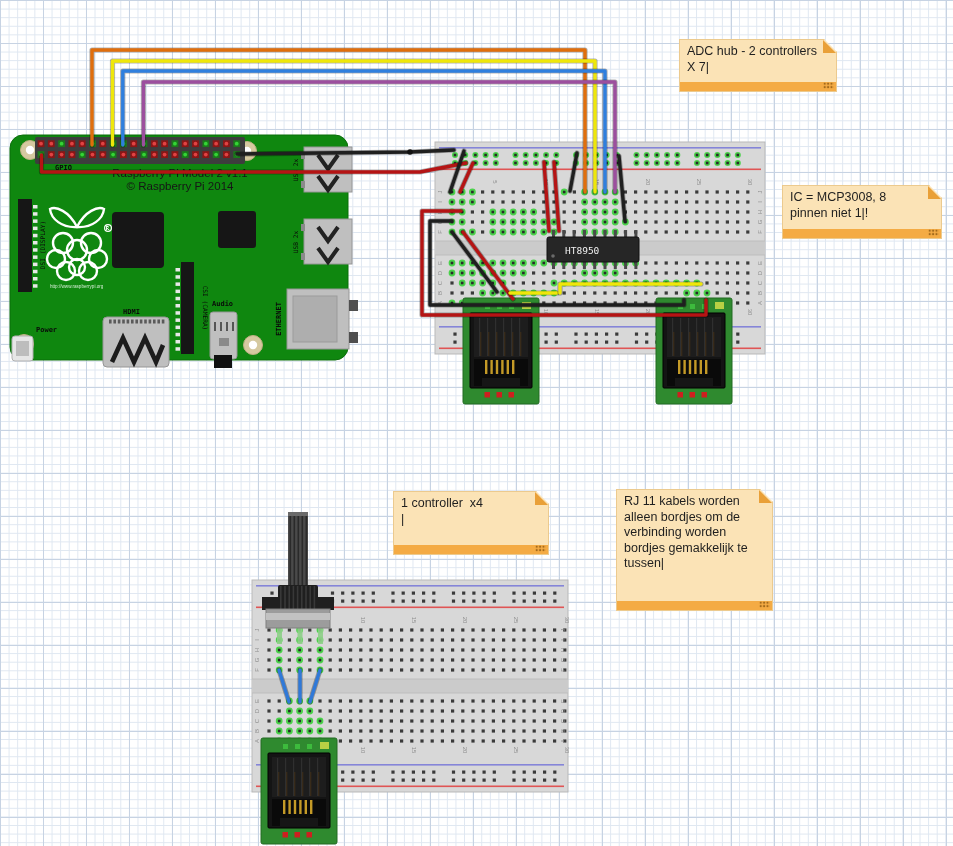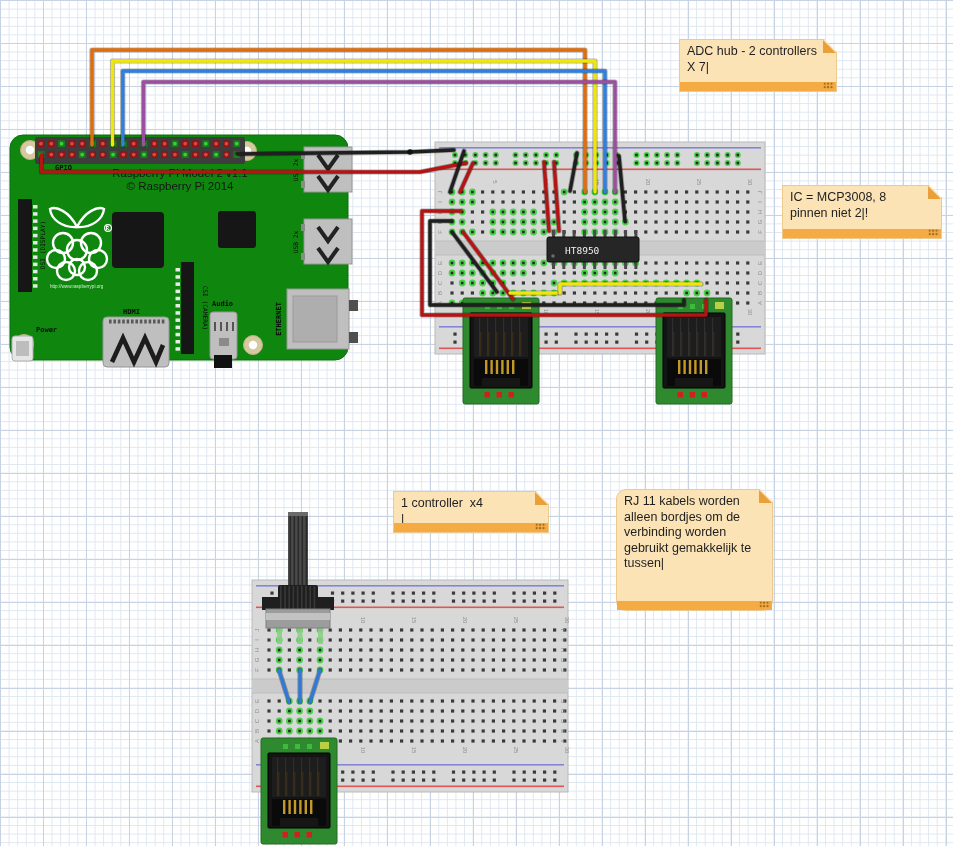--- a/index.html
+++ b/index.html
@@ -1569,38 +1569,38 @@
         <div class="note-fold" style="background: rgb(233, 160, 56);"></div>
         <div class="note-line">ADC hub - 2 controllers</div>
         <div class="note-line">X 7|</div>
         <div class="note-bar" style="background: rgb(244, 171, 68);">
           <div class="note-handle"></div>
         </div>
       </div>
       <div class="note" style="left: 782px; top: 185px; width: 160px; height: 54px; background: rgb(251, 227, 182); color: rgb(31, 31, 31);">
         <div class="note-fold" style="background: rgb(233, 160, 56);"></div>
         <div class="note-line">IC = MCP3008, 8</div>
-        <div class="note-line">pinnen niet 2|!</div>
+        <div class="note-line">pinnen niet 1|!</div>
         <div class="note-bar" style="background: rgb(244, 171, 68);">
           <div class="note-handle"></div>
         </div>
       </div>
-      <div class="note" style="left: 393px; top: 491px; width: 156px; height: 42px; background: rgb(251, 227, 182); color: rgb(31, 31, 31);">
+      <div class="note" style="left: 393px; top: 491px; width: 156px; height: 64px; background: rgb(251, 227, 182); color: rgb(31, 31, 31);">
         <div class="note-fold" style="background: rgb(233, 160, 56);"></div>
         <div class="note-line">1 controller  x4</div>
         <div class="note-line">|</div>
         <div class="note-bar" style="background: rgb(244, 171, 68);">
           <div class="note-handle"></div>
         </div>
       </div>
-      <div class="note" style="left: 616px; top: 489px; width: 157px; height: 122px; background: rgb(251, 227, 182); color: rgb(31, 31, 31); border-radius: 10px;">
+      <div class="note" style="left: 616px; top: 489px; width: 157px; height: 122px; background: rgb(251, 227, 182); color: rgb(31, 31, 31);">
         <div class="note-fold" style="background: rgb(233, 160, 56);"></div>
         <div class="note-line">RJ 11 kabels worden</div>
         <div class="note-line">alleen bordjes om de</div>
         <div class="note-line">verbinding worden</div>
-        <div class="note-line">gebruikt gemakkelijk te</div>
+        <div class="note-line">bordjes gemakkelijk te</div>
         <div class="note-line">tussen|</div>
         <div class="note-bar" style="background: rgb(244, 171, 68);">
           <div class="note-handle"></div>
         </div>
       </div>
     </div>
 </div>
 
 </body></html>

